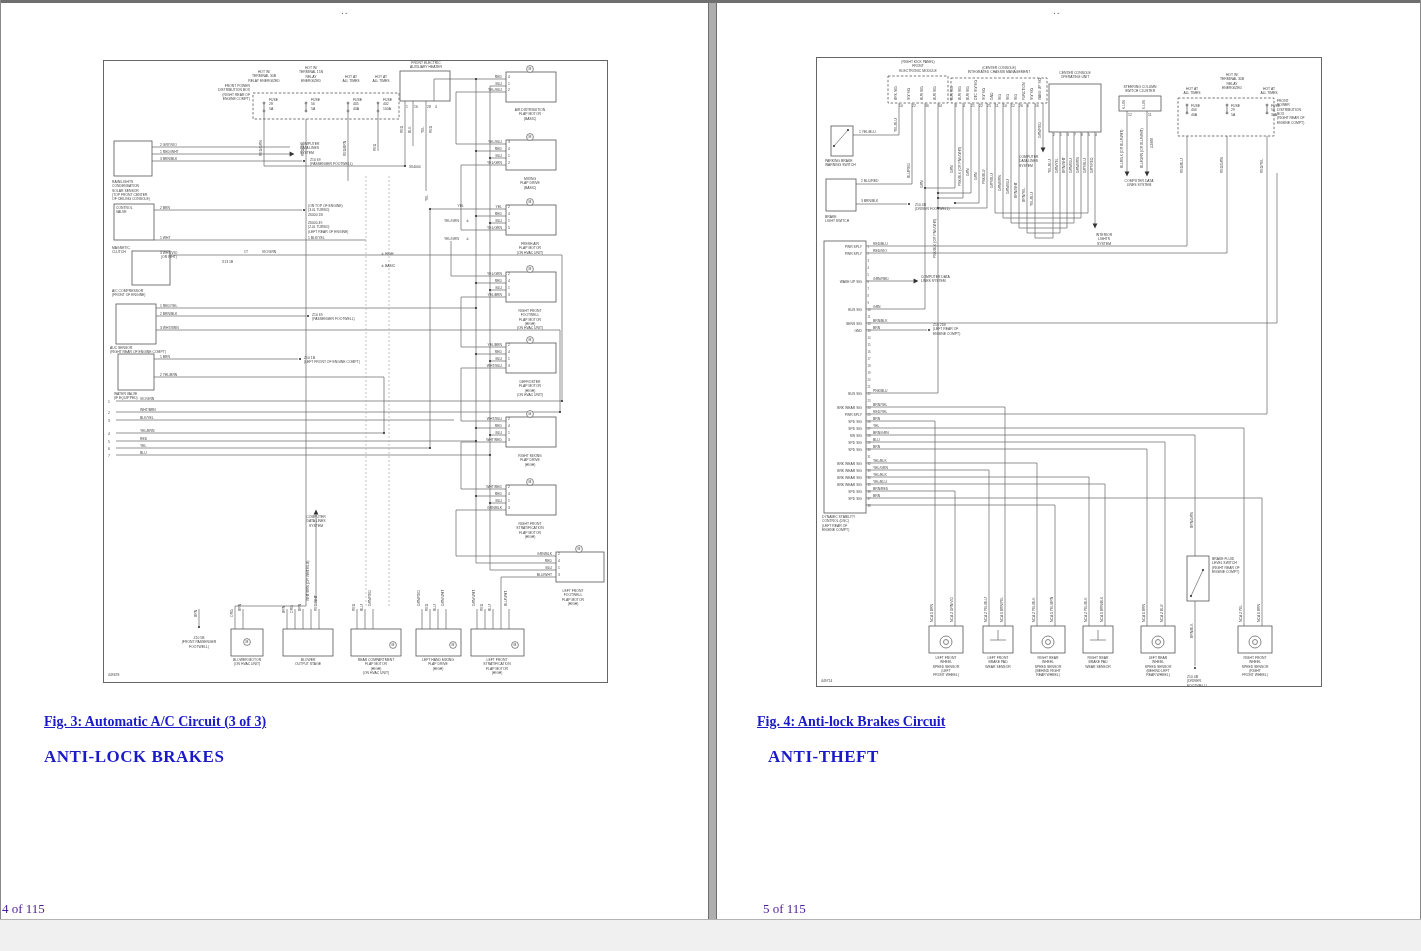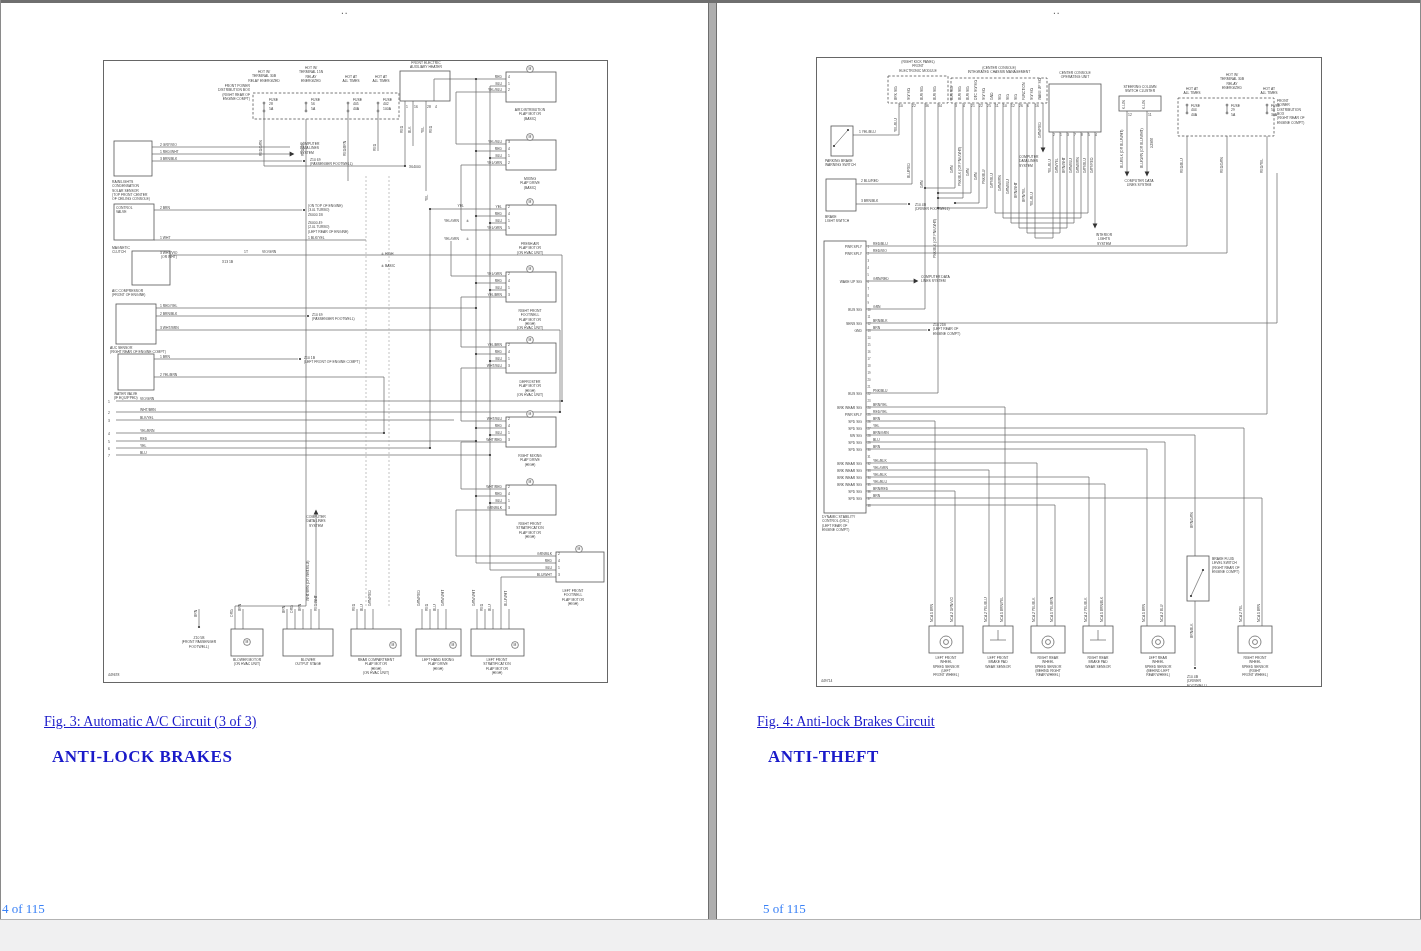--- a/index.html
+++ b/index.html
@@ -11,25 +11,25 @@
   .page{position:absolute;top:3px;height:916px;background:#ffffff;}
   .page-left{left:1px;width:707px;}
   .page-right{left:717px;width:703px;}
   .page-divider{position:absolute;left:708px;top:3px;width:9px;height:916px;background:#aeaeae;
       border-left:1px solid #6e6e6e;border-right:1px solid #6e6e6e;box-sizing:border-box;}
   .corner-mark{position:absolute;top:2px;font-size:10px;color:#555;letter-spacing:1px;}
   .diagram{position:absolute;border:1px solid #666;background:#fff;}
   #diagram-left{left:103px;top:60px;width:503px;height:621px;}
   #diagram-right{left:816px;top:57px;width:504px;height:628px;}
   .diagram svg{width:100%;height:100%;display:block;font-family:"Liberation Sans",sans-serif;}
-  .fig-caption{position:absolute;font-family:"Liberation Serif",serif;font-weight:normal;
+  .fig-caption{position:absolute;font-family:"Liberation Serif",serif;font-weight:bold;
       font-size:14px;color:#1a1ac9;text-decoration:underline;}
   .section-title{position:absolute;font-family:"Liberation Serif",serif;font-weight:bold;
       font-size:17px;color:#1a1ac9;letter-spacing:0.5px;}
-  .page-footer{position:absolute;font-family:"Liberation Serif",serif;font-size:13px;color:#3b82f6;}
+  .page-footer{position:absolute;font-family:"Liberation Serif",serif;font-size:13px;color:#4c1d95;}
   
   .toolbar{position:absolute;left:0;top:919px;width:1421px;height:32px;background:#f0f0f1;
       border-top:1px solid #b3b3b3;box-sizing:border-box;}
 </style>
 </head>
 <body>
 
 <div class="window">
   <div class="edge-top"></div>
   <div class="edge-left"></div>
@@ -364,21 +364,21 @@
         <text font-size="3.4" text-anchor="middle" fill="#444" transform="translate(95 578)"><tspan x="0" dy="0">Z10 5B</tspan><tspan x="0" dy="4.3">(FRONT PASSENGER</tspan><tspan x="0" dy="4.3">FOOTWELL)</tspan></text>
         <text font-size="3.4" text-anchor="middle" fill="#444" transform="translate(143 600)"><tspan x="0" dy="0">BLOWER MOTOR</tspan><tspan x="0" dy="4.3">(ON HVAC UNIT)</tspan></text>
         <text font-size="3.4" text-anchor="middle" fill="#444" transform="translate(204 600)"><tspan x="0" dy="0">BLOWER</tspan><tspan x="0" dy="4.3">OUTPUT STAGE</tspan></text>
         <text font-size="3.4" text-anchor="middle" fill="#444" transform="translate(272 600)"><tspan x="0" dy="0">REAR COMPARTMENT</tspan><tspan x="0" dy="4.3">FLAP MOTOR</tspan><tspan x="0" dy="4.3">(HIGH)</tspan><tspan x="0" dy="4.3">(ON HVAC UNIT)</tspan></text>
         <text font-size="3.4" text-anchor="middle" fill="#444" transform="translate(334 600)"><tspan x="0" dy="0">LEFT HAND MIXING</tspan><tspan x="0" dy="4.3">FLAP DRIVE</tspan><tspan x="0" dy="4.3">(HIGH)</tspan></text>
         <text font-size="3.4" text-anchor="middle" fill="#444" transform="translate(393 600)"><tspan x="0" dy="0">LEFT FRONT</tspan><tspan x="0" dy="4.3">STRATIFICATION</tspan><tspan x="0" dy="4.3">FLAP MOTOR</tspan><tspan x="0" dy="4.3">(HIGH)</tspan></text>
         <text font-size="3.4" text-anchor="start" fill="#444" transform="translate(4 615)"><tspan x="0" dy="0">449678</tspan></text>
       </svg>
   </div>
   <div class="fig-caption" style="left:44px;top:714px;">Fig. 3: Automatic A/C Circuit (3 of 3)</div>
-  <div class="section-title" style="left:52px;top:747px;">ANTI-LOCK BRAKES</div>
+  <div class="section-title" style="left:44px;top:747px;">ANTI-LOCK BRAKES</div>
   <div class="page-footer" style="left:2px;top:901px;">4 of 115</div>
 
   <div class="page-divider"></div>
 
   <div class="page page-right">
     <div class="corner-mark" style="left:336px;">..</div>
   </div>
   <div class="diagram" id="diagram-right">
     <svg id="svg-diagram-right" viewBox="0 0 504 628">
         <polyline points="36 77 82 77 82 45" fill="none" stroke="#666" stroke-width="0.7"></polyline>

